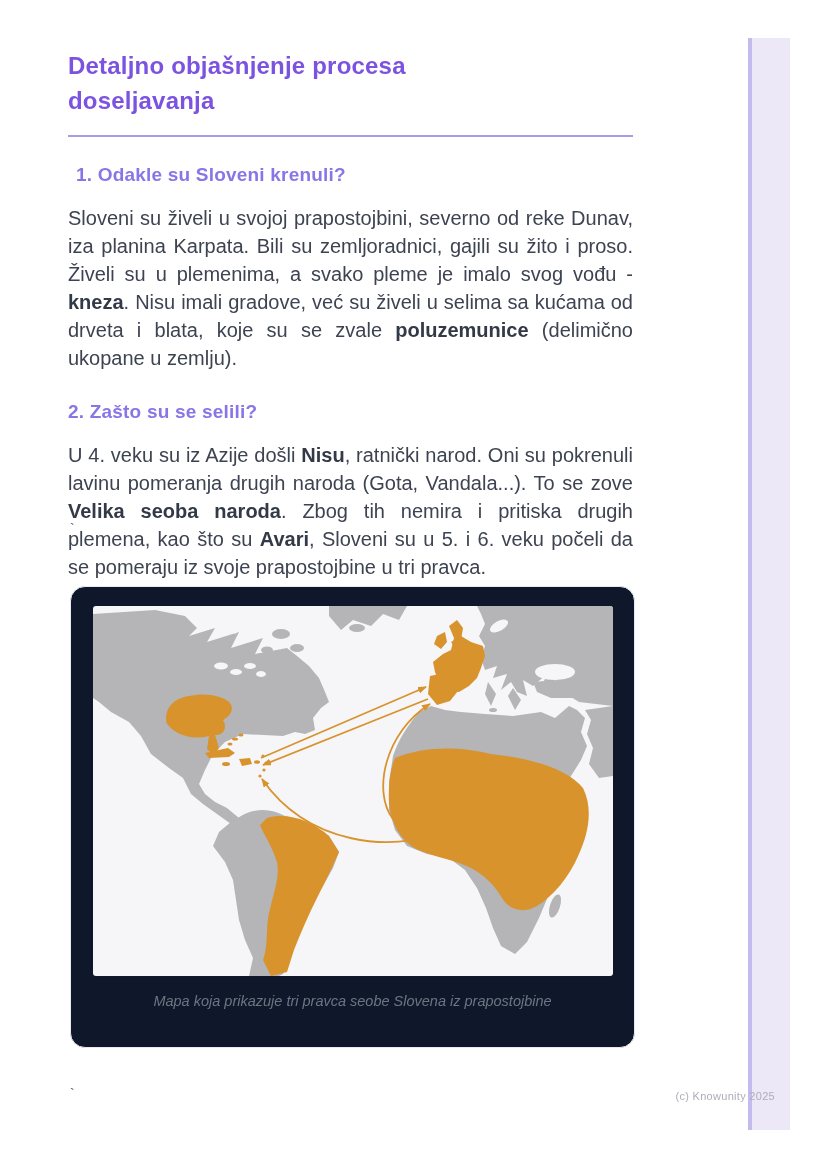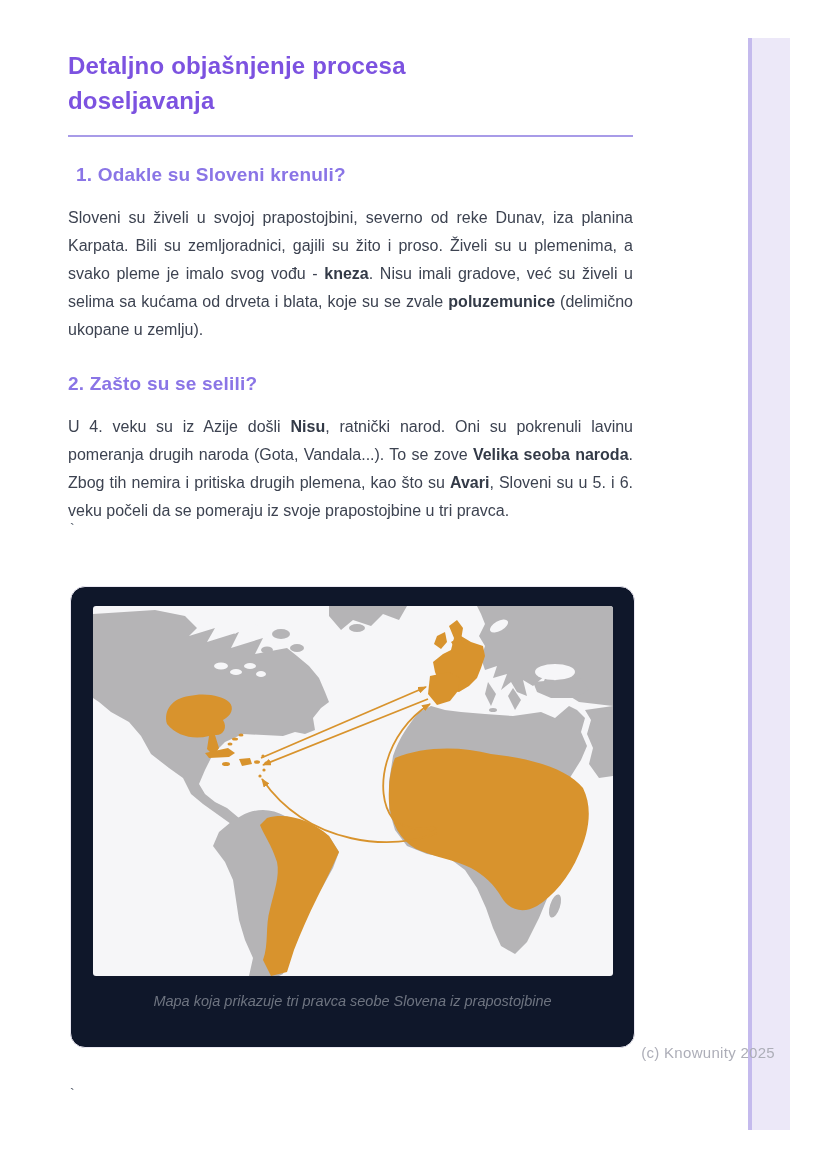--- a/index.html
+++ b/index.html
@@ -22,21 +22,21 @@
   }
   .title-rule { border: none; border-top: 2px solid #a89be8; margin-top: 17px; width: 565px; }
 
   h2.section-heading {
     color: #8a75e6; font-size: 19px; font-weight: 700; letter-spacing: 0.2px;
   }
   .s1 { margin-top: 27px; margin-left: 8px; }
   .s2 { margin-top: 29px; }
 
   p.body-text {
-    margin-top: 18px; color: #3d4351; font-size: 16px; line-height: 28px;
+    margin-top: 18px; color: #3d4351; font-size: 20px; line-height: 28px;
     text-align: justify;
   }
   p.body-text b { color: #333a47; }
 
   .stray-mark { color: #4b5563; font-size: 14px; line-height: 14px; }
   .stray-1 { position: absolute; left: 70px; top: 522px; }
   .stray-2 { position: absolute; left: 70px; top: 1087px; }
 
   .figure-card {
     position: absolute; left: 70px; top: 586px; width: 565px; height: 462px;
@@ -45,21 +45,21 @@
   }
   .map-wrap { width: 520px; height: 370px; border-radius: 3px; overflow: hidden;
     box-shadow: 0 1px 3px rgba(40,40,60,0.10); }
   .map-wrap svg { display: block; }
   .figure-caption {
     margin-top: 17px; text-align: center; color: #6e7480; font-size: 14.5px;
     font-style: italic;
   }
 
   .footer-credit {
-    position: absolute; right: 53px; top: 1044px; color: #adaeb8; font-size: 15px;
+    position: absolute; right: 53px; top: 1090px; color: #adaeb8; font-size: 11px;
     letter-spacing: 0.3px; z-index: 2;
   }
 
   .sea   { fill: #f6f6f8; }
   .land  { fill: #b5b4b6; }
   .hi    { fill: #d8932d; }
   .route { stroke: #d8932d; stroke-width: 1.8; fill: none; }
 </style>
 </head>
 <body>

